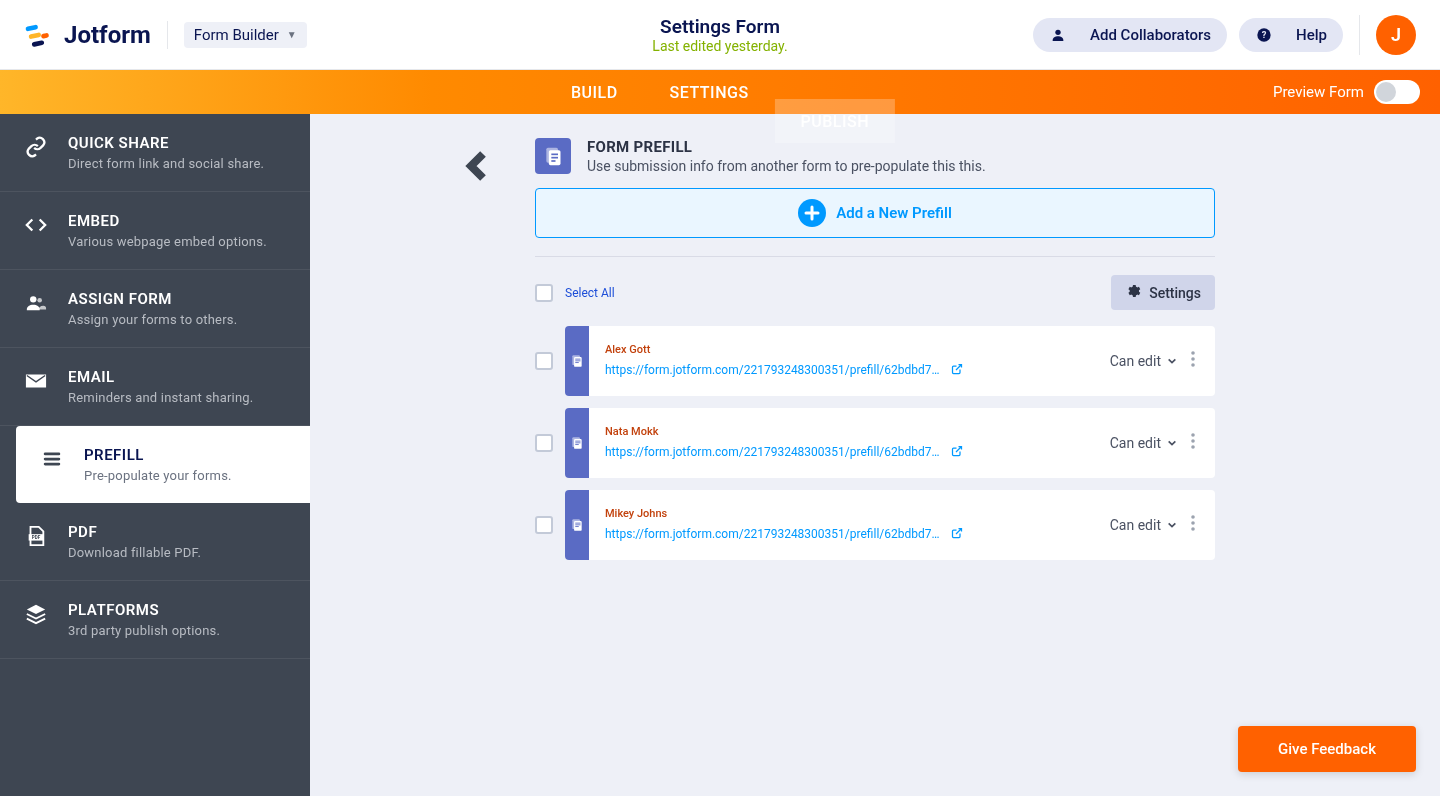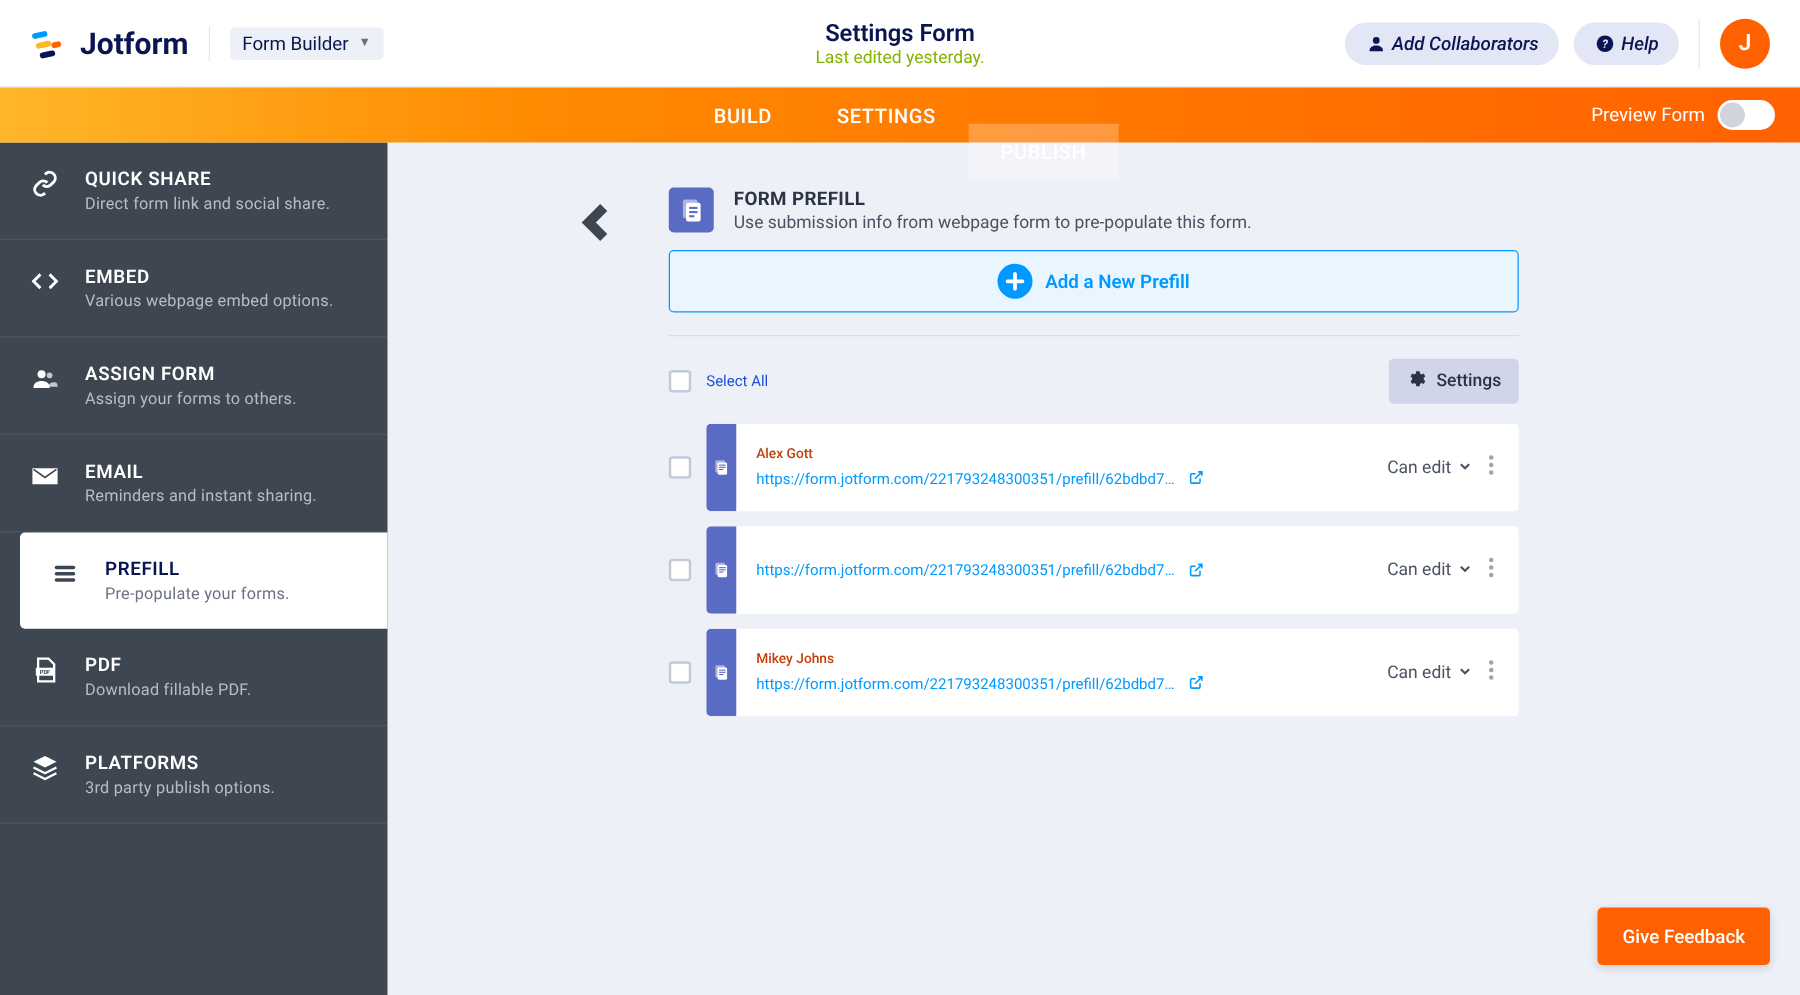--- a/index.html
+++ b/index.html
@@ -12,21 +12,21 @@
 .logo-text { font-size: 24px; font-weight: 700; color: #0a1551; }
 .divider-v { width: 1px; height: 28px; background: #e5e7eb; margin: 0 16px; }
 .form-builder-select { display: flex; align-items: center; gap: 8px; color: #0a1551; font-size: 15px; cursor: pointer; background: #eef0f7; padding: 4px 10px; border-radius: 4px; }
 .form-builder-select .chev { font-size: 10px; color: #6b7280; }
 
 .center-title { position: absolute; left: 50%; transform: translateX(-50%); text-align: center; }
 .center-title .t1 { font-size: 19px; font-weight: 600; color: #0a1551; }
 .center-title .t2 { font-size: 14px; color: #84b200; }
 
 .right-actions { margin-left: auto; display: flex; align-items: center; gap: 12px; }
-.pill-btn { display: flex; gap: 4px; background: #e3e6f4; border-radius: 20px; padding: 8px 16px; color: #0a1551; font-size: 15px; font-weight: 500; cursor: pointer; font-style: italic; }
+.pill-btn { display: flex; gap: 23px; background: #e3e6f4; border-radius: 20px; padding: 8px 16px; color: #0a1551; font-size: 15px; font-weight: 500; cursor: pointer; }
 .pill-btn .ic { width: 18px; height: 18px; display: flex; align-items: center; justify-content: center; }
 .vdiv { width: 1px; height: 40px; background: #e5e7eb; margin: 0 4px; }
 .avatar { width: 40px; height: 40px; border-radius: 50%; background: #ff6100; color: #fff; display: flex; align-items: center; justify-content: center; font-size: 18px; font-weight: 600; cursor: pointer; }
 
 
 .tabs-bar { height: 44px; background: linear-gradient(90deg, #ffb629 0%, #ff8a00 30%, #ff6100 100%); display: flex; align-items: center; position: relative; }
 .tabs-center { position: absolute; left: 50%; transform: translateX(-50%); display: flex; height: 100%; }
 .tab { padding: 0 26px; display: flex; align-items: center; color: #fff; font-size: 16px; font-weight: 500; letter-spacing: 0.5px; cursor: pointer; height: 100%; }
 .tab.active { background: rgba(255,255,255,0.25); margin-top: 29px; }
 .preview-wrap { margin-left: auto; display: flex; align-items: center; gap: 10px; padding-right: 20px; color: #fff; font-size: 15px; }
@@ -39,21 +39,21 @@
 .side-item { display: flex; align-items: flex-start; gap: 18px; padding: 20px 22px; border-bottom: 1px solid rgba(255,255,255,0.08); cursor: pointer; }
 .side-item .ic { width: 28px; display: flex; justify-content: center; align-items: center; color: #fff; margin-top: 2px; flex-shrink: 0; }
 .side-item .txt .t1 { color: #fff; font-size: 15px; font-weight: 600; letter-spacing: 0.5px; }
 .side-item .txt .t2 { color: #b8bcc3; font-size: 13px; margin-top: 4px; letter-spacing: 0.2px; }
 .side-item.active { background: #fff; margin-left: 16px; border-radius: 4px 0 0 4px; border-bottom: none; }
 .side-item.active .ic { color: #3e4652; }
 .side-item.active .txt .t1 { color: #0a1551; }
 .side-item.active .txt .t2 { color: #6b7280; }
 
 
-.content { flex: 1; padding: 36px 40px; position: relative; overflow: auto; }
+.content { flex: 1; padding: 24px 40px; position: relative; overflow: auto; }
 .content-inner { max-width: 680px; margin: 0 auto; position: relative; }
 .back-chev { position: absolute; left: -70px; top: 10px; cursor: pointer; color: #3e4652; }
 
 .panel-head { display: flex; gap: 16px; align-items: flex-start; margin-bottom: 14px; }
 .panel-icon { width: 36px; height: 36px; background: #5a6bc4; border-radius: 4px; display: flex; align-items: center; justify-content: center; flex-shrink: 0; }
 .panel-head .txt .h1 { font-size: 15px; font-weight: 700; color: #2c3345; letter-spacing: 0.3px; }
 .panel-head .txt .h2 { font-size: 14px; color: #4a5162; margin-top: 2px; }
 
 .add-btn { border: 1px solid #0099ff; background: #eaf6ff; border-radius: 4px; height: 50px; display: flex; align-items: center; justify-content: center; gap: 10px; cursor: pointer; margin-bottom: 18px; }
 .add-btn .plus { width: 28px; height: 28px; background: #0099ff; border-radius: 50%; display: flex; align-items: center; justify-content: center; color: #fff; font-size: 20px; font-weight: 700; }
@@ -72,21 +72,21 @@
 .card-body { flex: 1; padding: 14px 16px; display: flex; align-items: center; }
 .card-info { flex: 1; min-width: 0; }
 .card-info .name { color: #c2410c; font-size: 11px; font-weight: 500; margin-bottom: 4px; }
 .card-info .url-row { display: flex; align-items: center; gap: 6px; }
 .card-info .url { color: #0099ff; font-size: 12px; overflow: hidden; text-overflow: ellipsis; white-space: nowrap; max-width: 340px; }
 .card-info .ext { color: #0099ff; cursor: pointer; }
 .card-actions { display: flex; align-items: center; gap: 10px; }
 .perm-select { display: flex; align-items: center; gap: 6px; color: #4a5162; font-size: 14px; cursor: pointer; }
 .more-btn { color: #9ca3af; cursor: pointer; padding: 4px; }
 
-.feedback-btn { position: fixed; right: 24px; bottom: 24px; background: #ff6100; color: #fff; padding: 14px 20px; border-radius: 4px; font-size: 15px; font-weight: 500; cursor: pointer; box-shadow: 0 2px 8px rgba(0,0,0,0.15); }
+.feedback-btn { position: fixed; right: 24px; bottom: 24px; background: #ff6100; color: #fff; padding: 14px 40px; border-radius: 4px; font-size: 15px; font-weight: 500; cursor: pointer; box-shadow: 0 2px 8px rgba(0,0,0,0.15); }
 </style>
 </head>
 <body>
 
 <div class="top-header">
   <div class="logo-section">
     <svg class="logo-icon" viewBox="0 0 36 36">
       <rect x="2" y="6" width="16" height="6" rx="3" fill="#0099ff" transform="rotate(-12 10 9)"></rect>
       <rect x="6" y="16" width="16" height="6" rx="3" fill="#ffb629" transform="rotate(-12 14 19)"></rect>
       <rect x="22" y="16" width="10" height="6" rx="3" fill="#ff6100" transform="rotate(-12 27 19)"></rect>
@@ -252,21 +252,21 @@
           <svg width="20" height="20" viewBox="0 0 24 24" fill="#fff">
               <rect x="4" y="2" width="14" height="18" rx="2" fill="rgba(255,255,255,0.5)"></rect>
               <rect x="7" y="5" width="14" height="18" rx="2" fill="#fff"></rect>
               <rect x="10" y="9" width="8" height="2" fill="#5a6bc4"></rect>
               <rect x="10" y="13" width="8" height="2" fill="#5a6bc4"></rect>
               <rect x="10" y="17" width="5" height="2" fill="#5a6bc4"></rect>
             </svg>
         </div>
         <div class="txt">
           <div class="h1">FORM PREFILL</div>
-          <div class="h2">Use submission info from webpage form to pre-populate this form.</div>
+          <div class="h2">Use submission info from another form to pre-populate this this.</div>
         </div>
       </div>
 
       <div class="add-btn">
         <div class="plus">
           <svg width="16" height="16" viewBox="0 0 16 16">
               <path d="M8 2v12M2 8h12" stroke="#fff" stroke-width="3" stroke-linecap="round"></path>
             </svg>
         </div>
         <span class="lbl">Add a New Prefill</span>
@@ -337,20 +337,21 @@
           <svg width="14" height="16" viewBox="0 0 24 24" fill="#fff">
                   <rect x="4" y="2" width="13" height="17" rx="2" fill="rgba(255,255,255,0.5)"></rect>
                   <rect x="7" y="5" width="13" height="17" rx="2" fill="#fff"></rect>
                   <rect x="9" y="8" width="9" height="1.5" fill="#5a6bc4"></rect>
                   <rect x="9" y="11" width="9" height="1.5" fill="#5a6bc4"></rect>
                   <rect x="9" y="14" width="6" height="1.5" fill="#5a6bc4"></rect>
                 </svg>
         </div>
         <div class="card-body">
           <div class="card-info">
+            <div class="name">Nata Mokk</div>
             <div class="url-row">
               <span class="url">https://form.jotform.com/221793248300351/prefill/62bdbd79b046...</span>
               <span class="ext">
                 <svg width="12" height="12" viewBox="0 0 24 24" fill="none" stroke="#0099ff" stroke-width="2.5">
                         <path d="M18 13v6a2 2 0 01-2 2H5a2 2 0 01-2-2V8a2 2 0 012-2h6M15 3h6v6M10 14L21 3"></path>
                       </svg>
               </span>
             </div>
           </div>
           <div class="card-actions">

